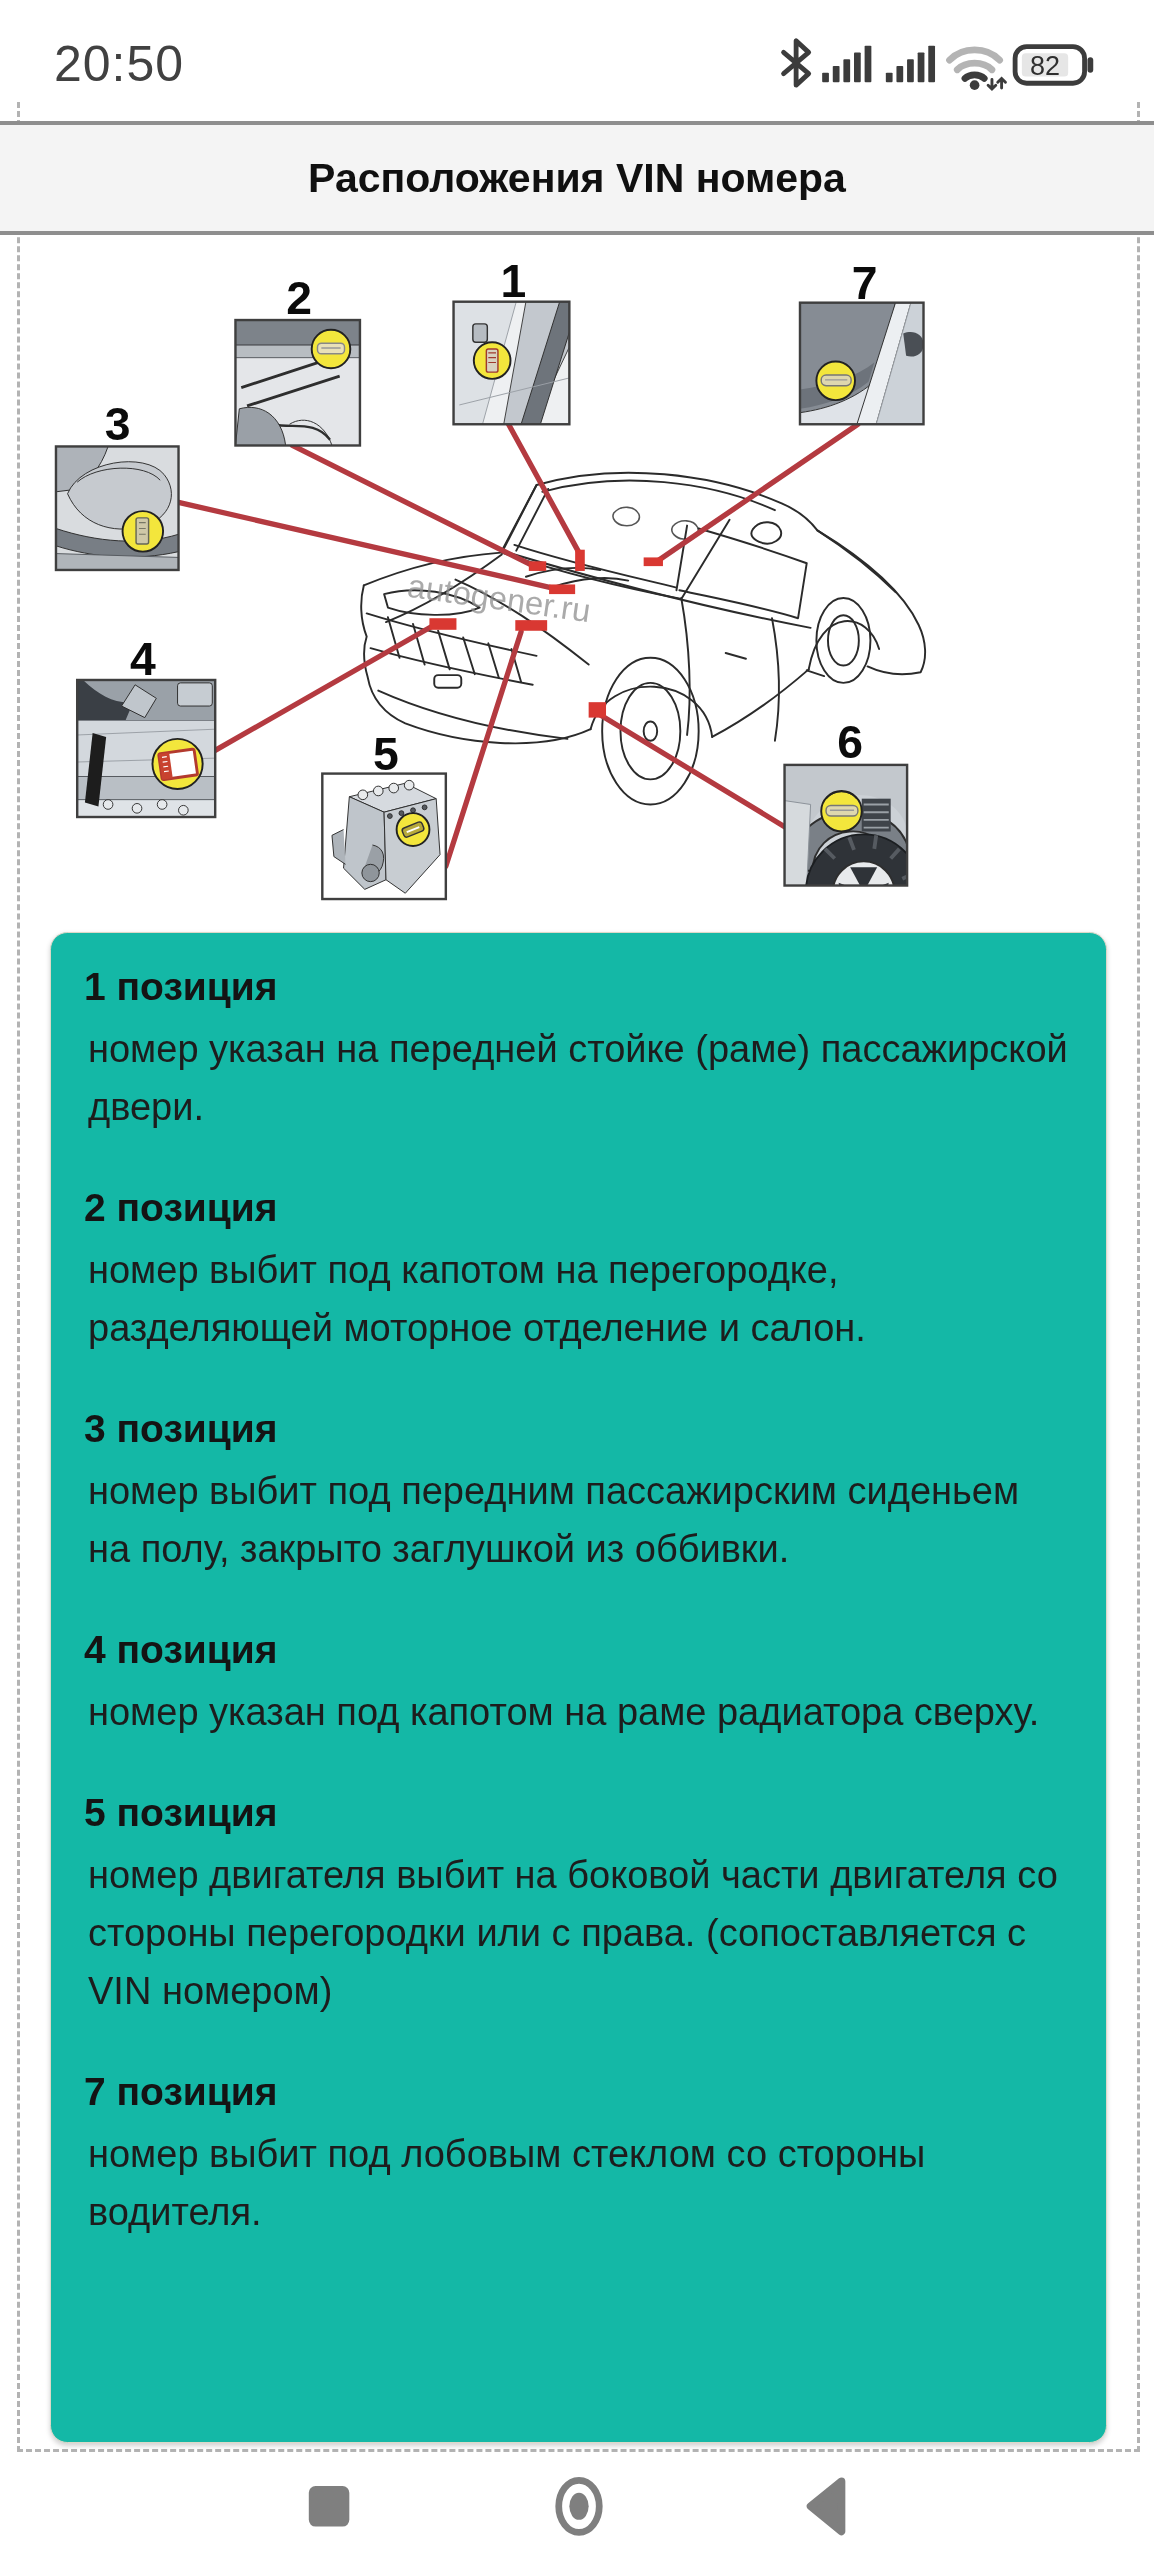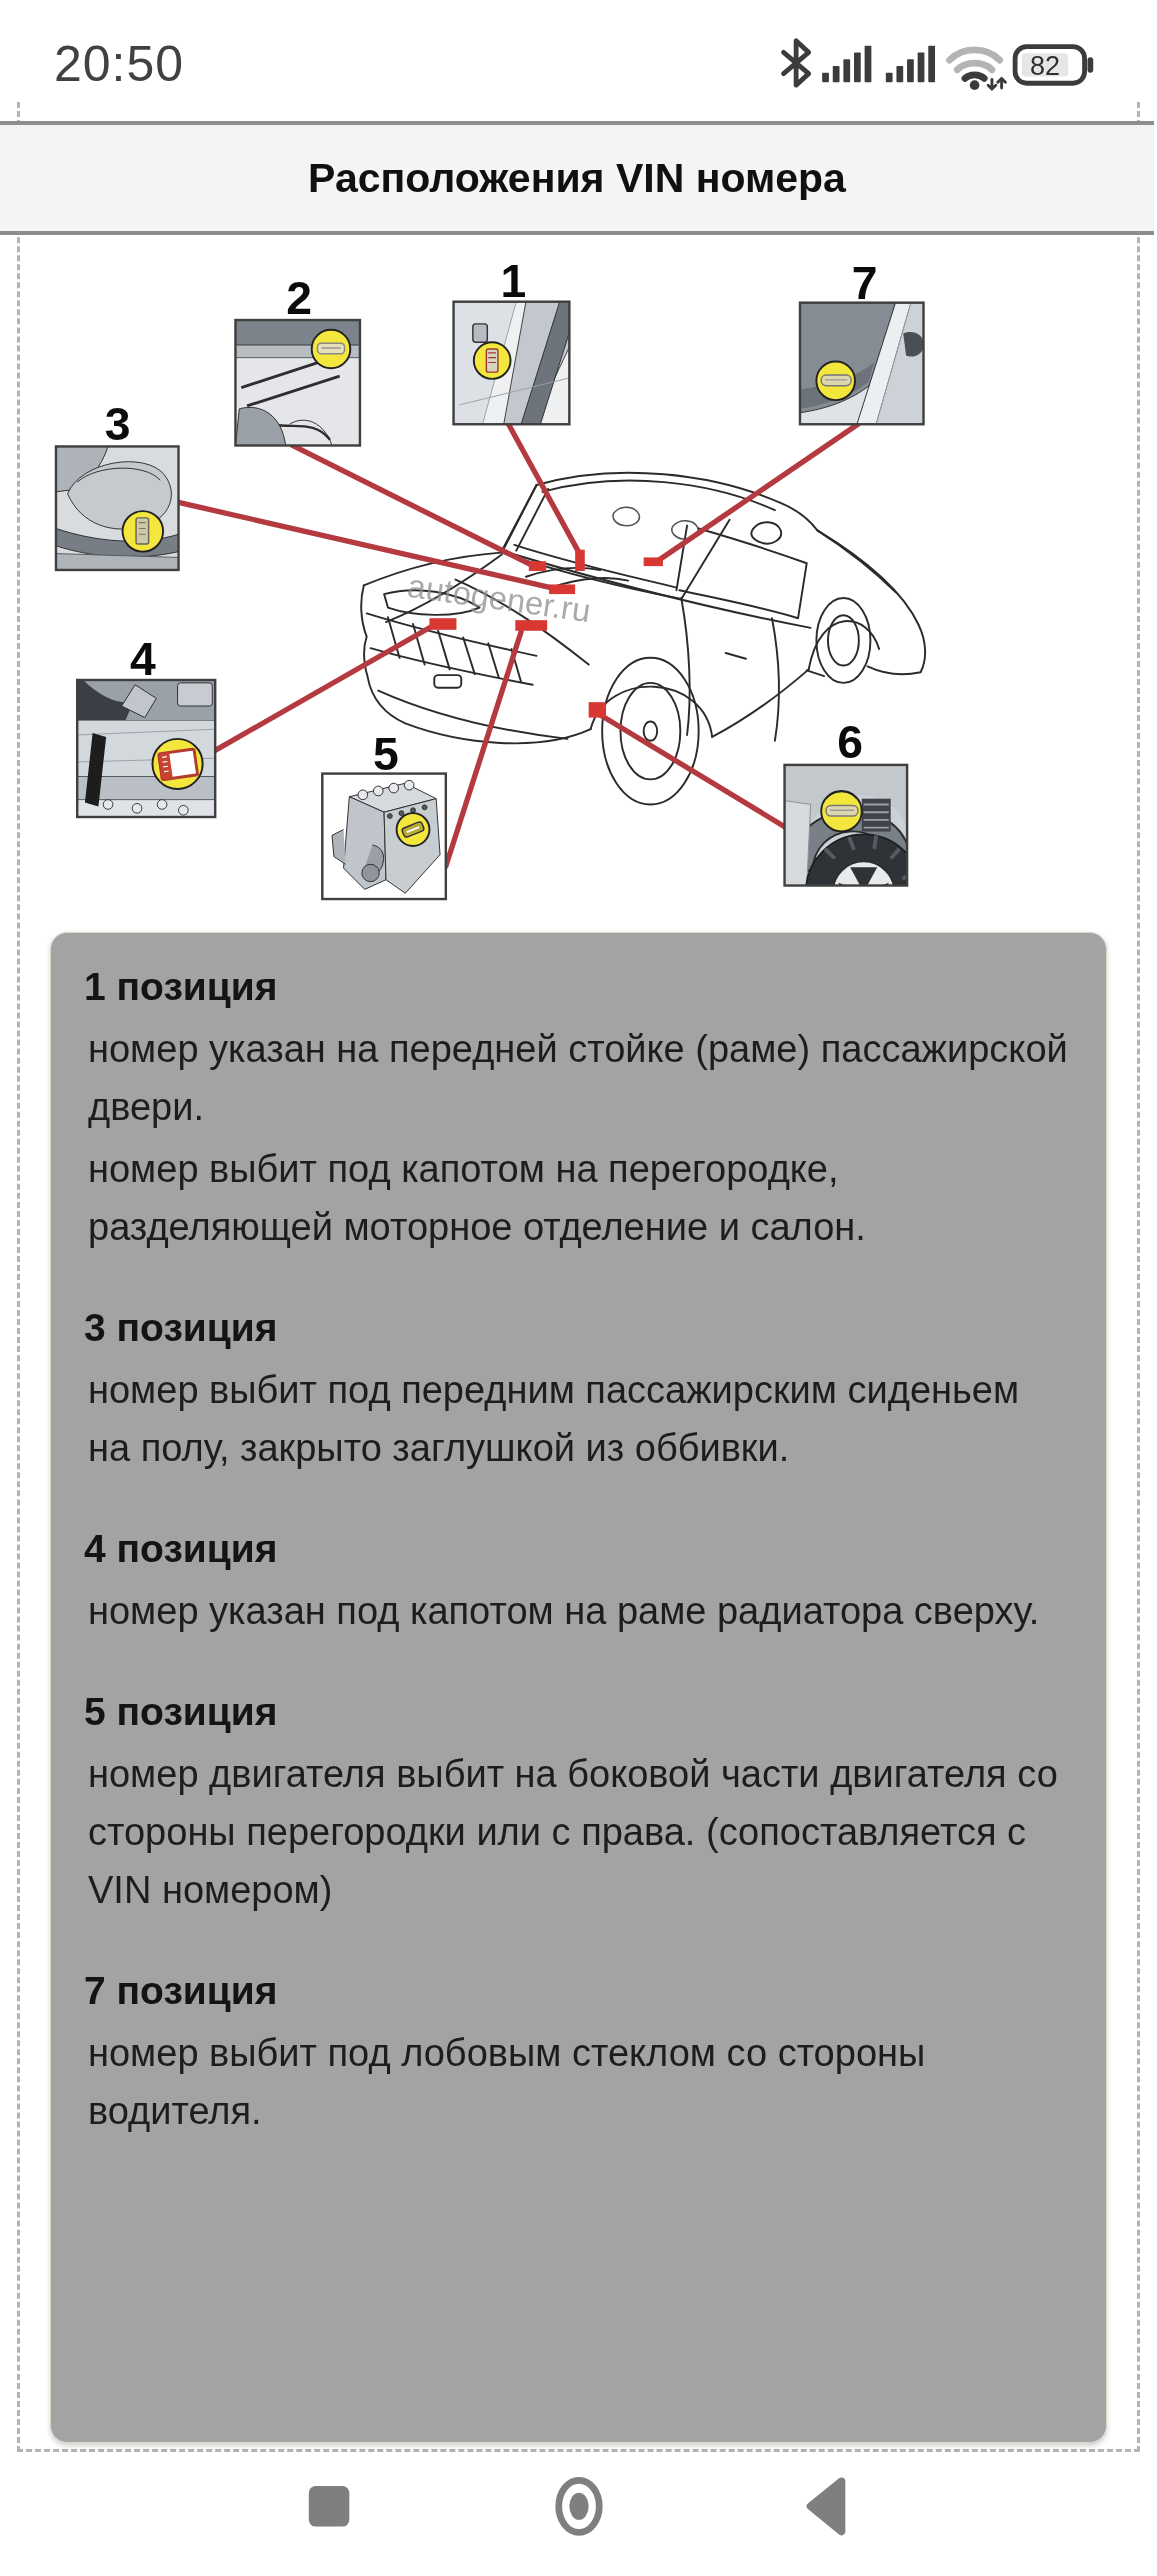--- a/index.html
+++ b/index.html
@@ -20,21 +20,21 @@
   .titlebar{position:absolute;left:0;top:121px;width:1154px;height:114px;box-sizing:border-box;
             background:#f4f4f4;border-top:4.8px solid #8e8e8e;border-bottom:4.8px solid #8e8e8e;
             display:flex;align-items:center;justify-content:center;}
   .titlebar .t{font-size:41px;font-weight:bold;color:#101010;}
 
   
   .diagram{position:absolute;left:0;top:234px;width:1158px;height:698px;}
 
   
   .note{position:absolute;left:50px;top:932px;width:1057px;height:1511px;box-sizing:border-box;
-        background:#a3a3a3;border:1.9px solid #dcd9c8;border-radius:17.4px;
+        background:#14b8a6;border:1.9px solid #dcd9c8;border-radius:17.4px;
         box-shadow:0 2.9px 5.8px rgba(0,0,0,.18);padding:25px 33px 9.6px 33px;overflow:hidden;}
   .note h3{margin:43px 0 0 0;font-size:39px;line-height:58px;font-weight:bold;color:#141414;}
   .note .sec:first-child h3{margin-top:0;}
   .note p{margin:4px;font-size:38px;line-height:58px;color:#1d1d1d;}
 
   
   .navbar{position:absolute;left:0;top:2456px;width:1158px;height:120px;}
 </style>
 </head>
 <body>
@@ -339,20 +339,21 @@
       <rect x="829" y="314" width="128" height="126" fill="none" stroke="#3f3f3f" stroke-width="2.5"></rect>
     </g>
   </svg>
 
   <div class="note">
     <div class="sec">
       <h3>1 позиция</h3>
       <p>номер указан на передней стойке (раме) пассажирской двери.</p>
     </div>
     <div class="sec">
+      <h3>2 позиция</h3>
       <p>номер выбит под капотом на перегородке, разделяющей моторное отделение и салон.</p>
     </div>
     <div class="sec">
       <h3>3 позиция</h3>
       <p>номер выбит под передним пассажирским сиденьем на полу, закрыто заглушкой из оббивки.</p>
     </div>
     <div class="sec">
       <h3>4 позиция</h3>
       <p>номер указан под капотом на раме радиатора сверху.</p>
     </div>

